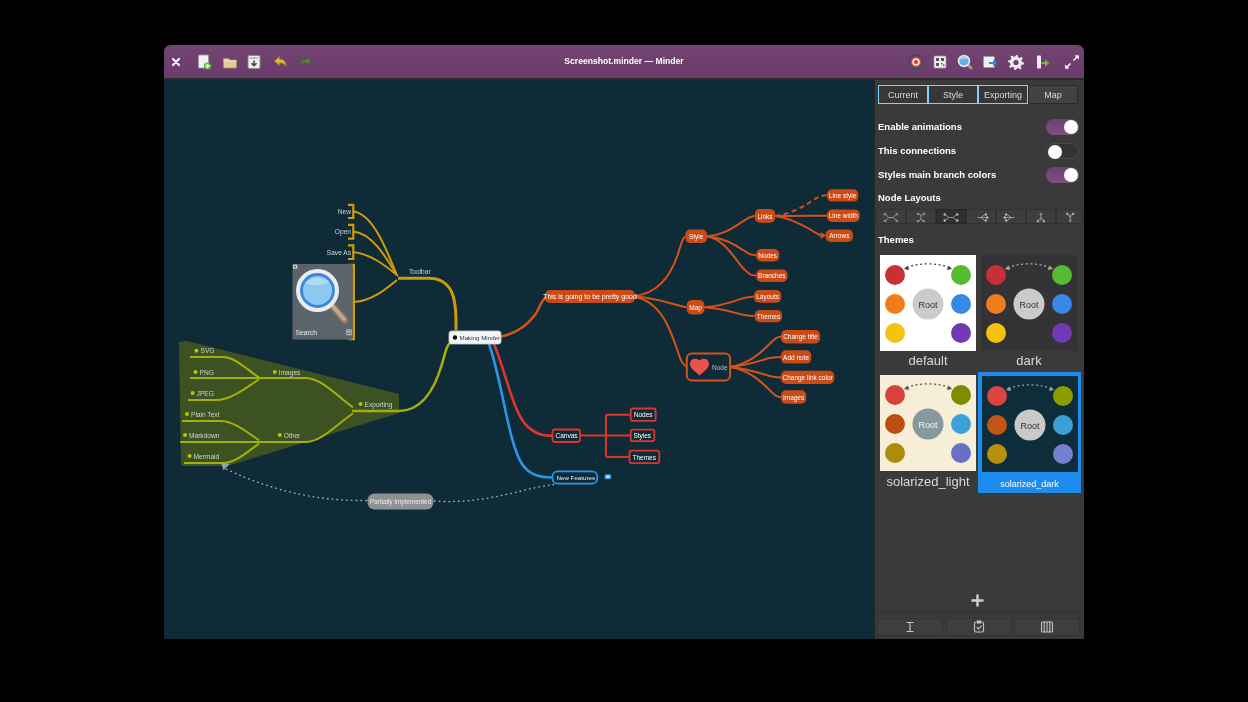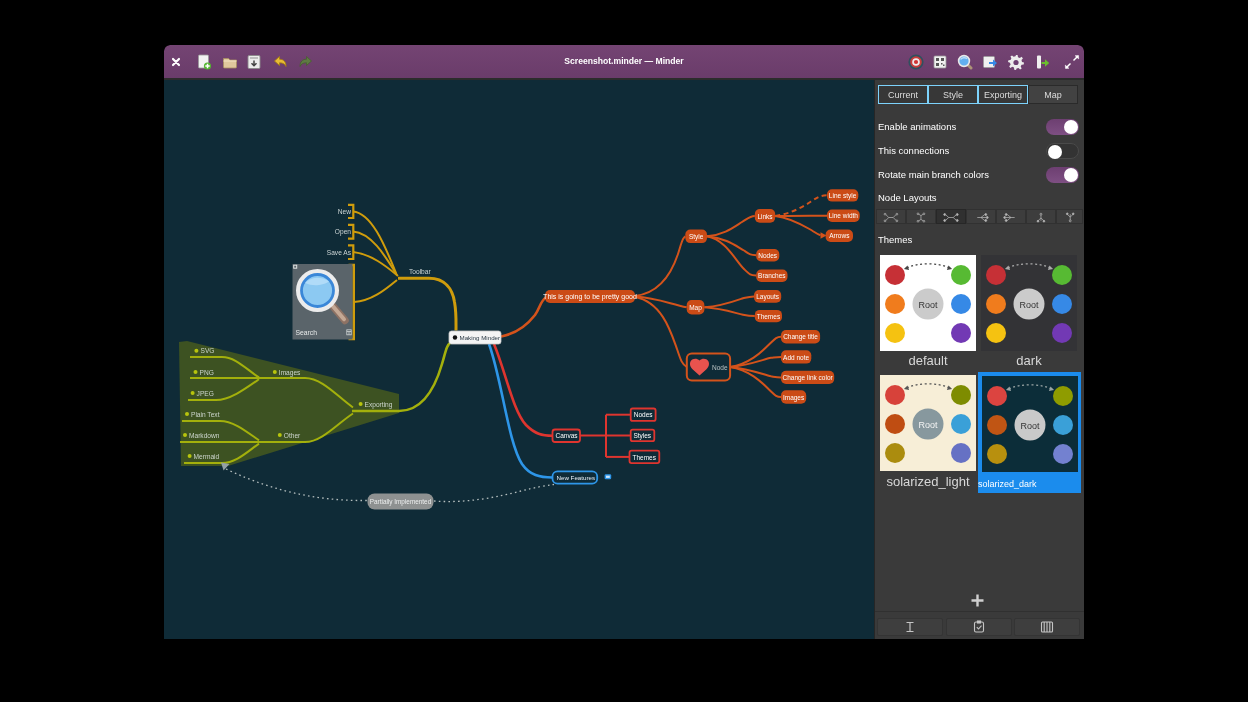--- a/index.html
+++ b/index.html
@@ -7,21 +7,21 @@
   #win{position:absolute;left:164px;top:45px;width:920px;height:594px;border-radius:6px 6px 0 0;overflow:hidden;}
   #titlebar{position:absolute;left:0;top:0;width:920px;height:33px;
     background:linear-gradient(#744473,#6a3c6a);border-radius:6px 6px 0 0;}
   #title{position:absolute;left:0;top:0;width:100%;text-align:center;
     color:#fff;font-size:8.6px;font-weight:bold;line-height:33px;}
   .tbi{position:absolute;top:9px;width:16px;height:16px;}
   #canvas{position:absolute;left:0;top:35px;width:710px;height:559px;background:#0f2b37;}
   #panel{position:absolute;left:710px;top:35px;width:210px;height:559px;background:#3a3a3a;border-left:1px solid #262626;box-sizing:border-box;}
   .tab{position:absolute;top:5px;height:19px;line-height:19px;text-align:center;color:#dcdcdc;
     font-size:9px;background:#373737;border:1px solid #7dd3fc;box-sizing:border-box;}
-  .lbl{position:absolute;color:#fff;font-size:9.5px;font-weight:normal;}
+  .lbl{position:absolute;color:#fff;font-size:9.5px;font-weight:bold;}
   .sw{position:absolute;width:33px;height:16px;border-radius:8px;}
   .sw.on{background:linear-gradient(#6d3f71,#7e4f83);}
   .sw.off{background:#333;border:1px solid #4a4a4a;box-sizing:border-box;}
   .knob{position:absolute;top:1px;width:14px;height:14px;border-radius:50%;background:#fff;}
   .sw.on .knob{right:1px;}
   .sw.off .knob{left:1px;top:0.5px;}
   .lay{position:absolute;top:129px;height:15px;background:#3d3d3d;border:1px solid #313131;box-sizing:border-box;}
   .card{position:absolute;width:96px;height:96px;}
   .clab{position:absolute;width:96px;text-align:center;color:#d8d8d8;font-size:13px;}
   .bbtn{position:absolute;top:538px;height:18px;background:#3e3e3e;border:1px solid #343434;box-sizing:border-box;border-radius:2px;}
@@ -283,21 +283,21 @@
     <div class="tab" style="left:103px;width:50px;">Exporting</div>
     <div class="tab" style="left:153px;width:50px;background:#424242;border-color:#2a2a2a;">Map</div>
     <div class="lbl" style="left:3px;top:41px;">Enable animations</div>
     <div class="sw on" style="left:171px;top:39px;">
         <div class="knob"></div>
       </div>
     <div class="lbl" style="left:3px;top:65px;">This connections</div>
     <div class="sw off" style="left:171px;top:63px;">
         <div class="knob"></div>
       </div>
-    <div class="lbl" style="left:3px;top:89px;">Rotate main branch colors</div>
+    <div class="lbl" style="left:3px;top:89px;">Styles main branch colors</div>
     <div class="sw on" style="left:171px;top:87px;">
         <div class="knob"></div>
       </div>
     <div class="lbl" style="left:3px;top:112px;text-align:right;">Node Layouts</div>
     <div class="lay" style="left:1px;width:30px;"><svg width="28" height="13" viewBox="0 0 28 13">
           <g transform="translate(3.6,1.7) scale(0.74)">
             <g stroke="#b5b5b5" stroke-width="1" fill="none">
               <path d="M11,6.5 h6 M11,6.5 l-4,-4 M11,6.5 l-4,4 M17,6.5 l4,-4 M17,6.5 l4,4"></path>
               <circle cx="6" cy="2" r="1.2"></circle>
               <circle cx="6" cy="11" r="1.2"></circle>
@@ -428,21 +428,21 @@
           <path d="M68.5,10.5 l3.6,3.6 l-5.2,0.8 z" fill="#9aa5a5"></path>
         <circle cx="15" cy="20" r="10" fill="#dc4440"></circle>
           <circle cx="81" cy="20" r="10" fill="#8f9c00"></circle>
         <circle cx="15" cy="49" r="10" fill="#c05514"></circle>
           <circle cx="81" cy="49" r="10" fill="#3aa0d8"></circle>
         <circle cx="15" cy="78" r="10" fill="#b8900e"></circle>
           <circle cx="81" cy="78" r="10" fill="#7381d0"></circle>
         <circle cx="48" cy="49" r="15.5" fill="#c9c9c9"></circle>
           <text x="48" y="53" font-size="9" fill="#333" text-anchor="middle">Root</text>
       </svg>
-      <div style="position:absolute;left:0;bottom:4.5px;width:103px;color:#fff;font-size:9px;">solarized_dark</div>
+      <div style="position:absolute;left:0;bottom:4.5px;width:103px;text-align:center;color:#fff;font-size:9px;">solarized_dark</div>
     </div>
     <div style="position:absolute;left:94px;top:512px;width:17px;height:17px;">
       <svg width="17" height="17" viewBox="0 0 17 17">
           <path d="M8.5,2.5 v12 M2.5,8.5 h12" stroke="#cfcfcf" stroke-width="2.4"></path>
         </svg>
     </div>
     <div style="position:absolute;left:0px;top:531px;width:210px;border-top:1px solid #303030;"></div>
     <div class="bbtn" style="left:2px;width:66px;"><svg width="64" height="16" viewBox="0 0 64 16">
           <g stroke="#c5c5c5" stroke-width="1.2" fill="none">
             <path d="M32,3.5 v9 M28.5,3.5 h7 M28.5,12.5 h7"></path>

